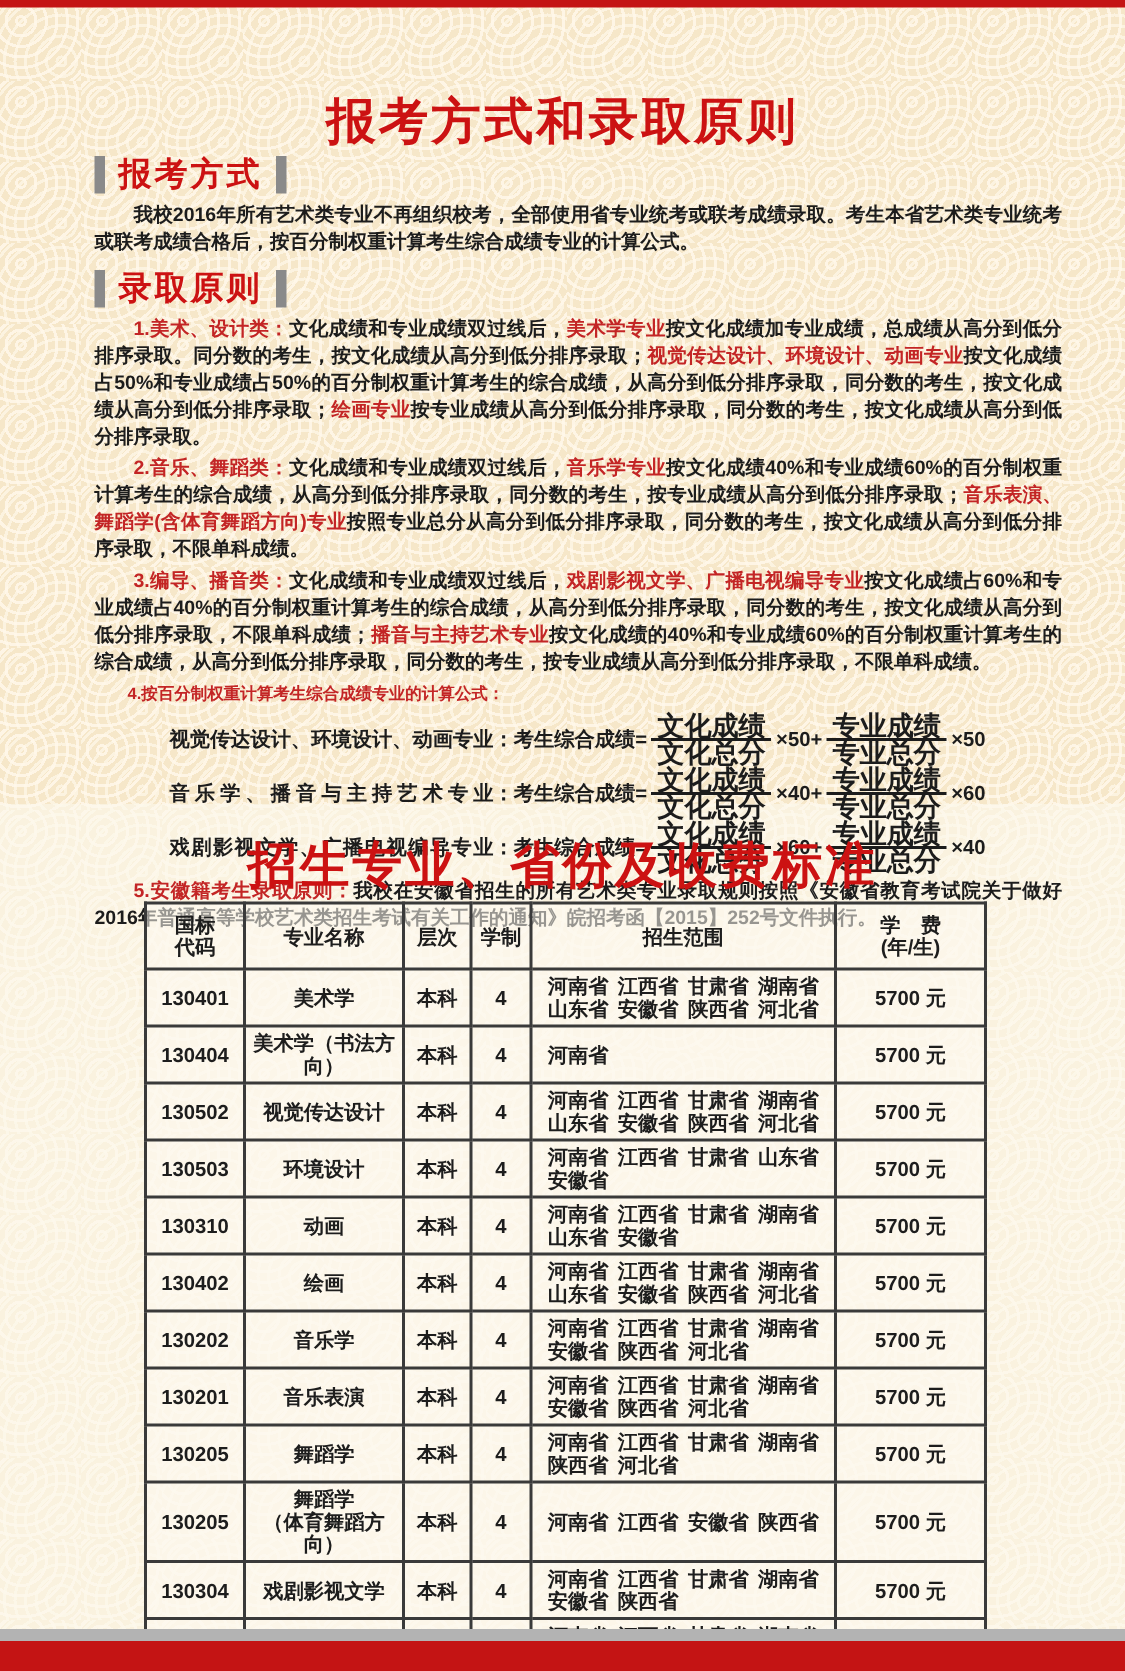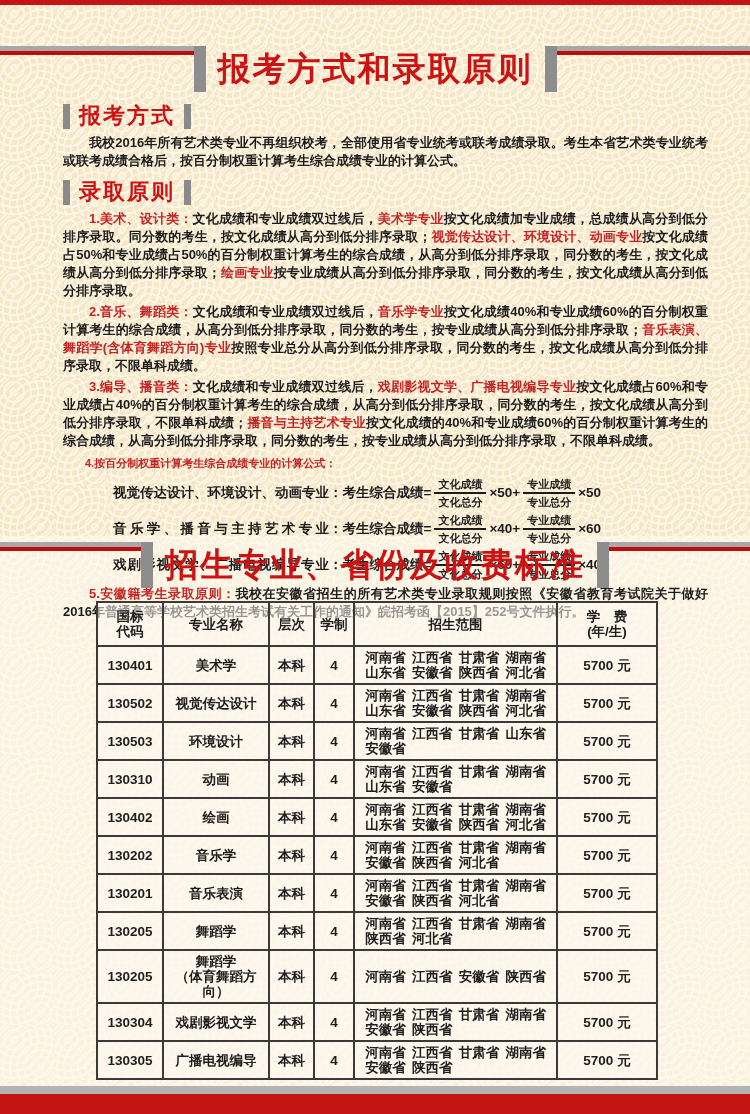--- a/index.html
+++ b/index.html
@@ -18,21 +18,21 @@
   .top-red-bar { position:absolute; top:0; left:0; right:0; height:5px; background:#c41414; z-index:2; }
   .bottom-bars { position:absolute; bottom:0; left:0; right:0; z-index:2; }
   .bar-gray { height:8px; background:#b3b3b3; }
   .bar-red  { height:20px; background:#c41414; }
 
   .upper { position:absolute; top:46px; left:0; right:0; z-index:1; }
   .lower { position:absolute; top:542px; left:0; right:0; z-index:1; }
   .inner { padding:0 42px 0 63px; }
 
   
-  .title-row { display:flex; align-items:flex-start; height:48px; }
+  .title-row { display:flex; align-items:center; height:48px;flex-direction:column; }
   .title-line { flex:1; padding-bottom:3px; }
   .title-line .lg { height:5px; background:#a8a8a8; }
   .title-line .lr { height:4px; background:#bf0c0c; }
   .title-vbar { width:12px; height:46px; background:#8d8d8d; }
   .title-vbar.left { margin-right:12px; } .title-vbar.right { margin-left:12px; }
   .title-text { font-size:33px; line-height:46px; color:#cc1212; letter-spacing:2px; white-space:nowrap; }
 
   
   .sec-header { display:flex; align-items:center; margin-top:7px; }
   .sec-vbar { width:7px; height:25px; background:#8a8a8a; }
@@ -40,21 +40,21 @@
 
   
   .para { font-size:13px; line-height:18px; text-align:justify; text-indent:2em; margin-top:3px; }
   .red { color:#c32525; }
   .para-intro-formula { color:#c32525; font-size:11px; line-height:18px; text-indent:2em; margin-top:4px; }
 
   
   .formula-row { display:flex; align-items:center; margin:5px 0 5px 50px; font-size:13.5px; height:31px; }
   .f-label { display:inline-block; width:216px; text-align:justify; text-align-last:justify; }
   .f-lead { white-space:nowrap; }
-  .frac { display:inline-flex; flex-direction:column; text-align:center; font-size:11px; line-height:14px; margin:0 3px; }
+  .frac { display:inline-flex; flex-direction:column; text-align:center; font-size:18px; line-height:14px; margin:0 3px; }
   .frac .num { border-bottom:2px solid #1c1c1c; padding:0 4px 1px; }
   .frac .den { padding-top:1px; }
   .f-mul { white-space:nowrap; }
 
   
   table.adm { border-collapse:collapse; table-layout:fixed; width:560px; margin:11px 0 0 33px; }
   .adm th, .adm td {
     border:2px solid #3a3a3a; text-align:center; vertical-align:middle;
     font-size:13.5px; line-height:15px; padding:3px 1px; color:#1d1d1d;
     background:rgba(253,250,241,.55); white-space:pre-line;
@@ -194,20 +194,28 @@
         <tbody id="table-body">
             <tr>
               <td>130401</td>
               <td>美术学</td>
               <td>本科</td>
               <td>4</td>
               <td><div class="prov-grid"><span>河南省</span><span>江西省</span><span>甘肃省</span><span>湖南省</span><span>山东省</span><span>安徽省</span><span>陕西省</span><span>河北省</span></div></td>
               <td>5700 元</td>
             </tr>
             <tr>
+              <td>130404</td>
+              <td>美术学（书法方向）</td>
+              <td>本科</td>
+              <td>4</td>
+              <td><div class="prov-grid"><span>河南省</span></div></td>
+              <td>5700 元</td>
+            </tr>
+            <tr>
               <td>130502</td>
               <td>视觉传达设计</td>
               <td>本科</td>
               <td>4</td>
               <td><div class="prov-grid"><span>河南省</span><span>江西省</span><span>甘肃省</span><span>湖南省</span><span>山东省</span><span>安徽省</span><span>陕西省</span><span>河北省</span></div></td>
               <td>5700 元</td>
             </tr>
             <tr>
               <td>130503</td>
               <td>环境设计</td>

